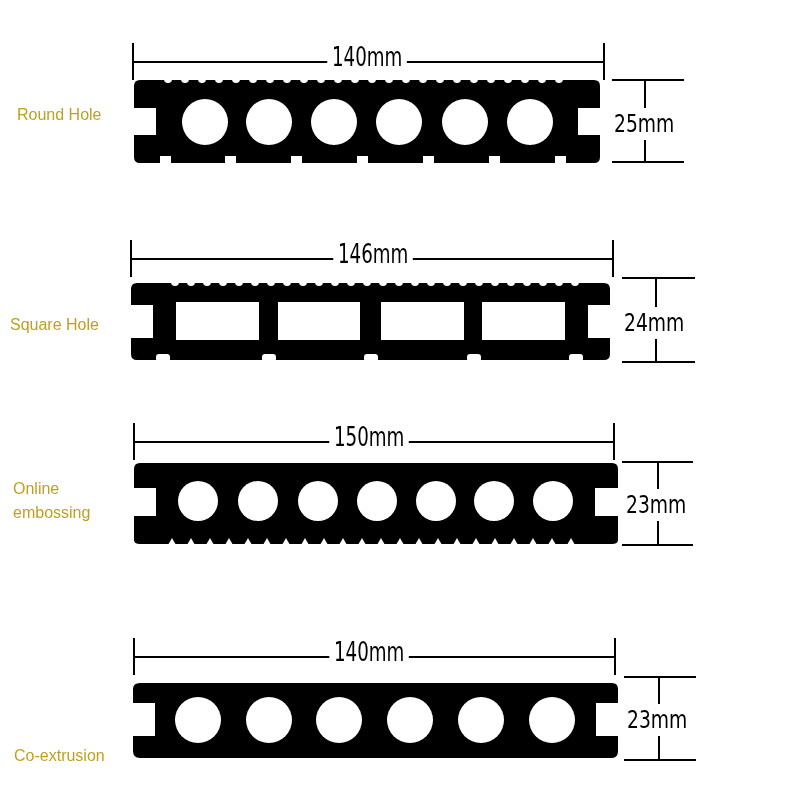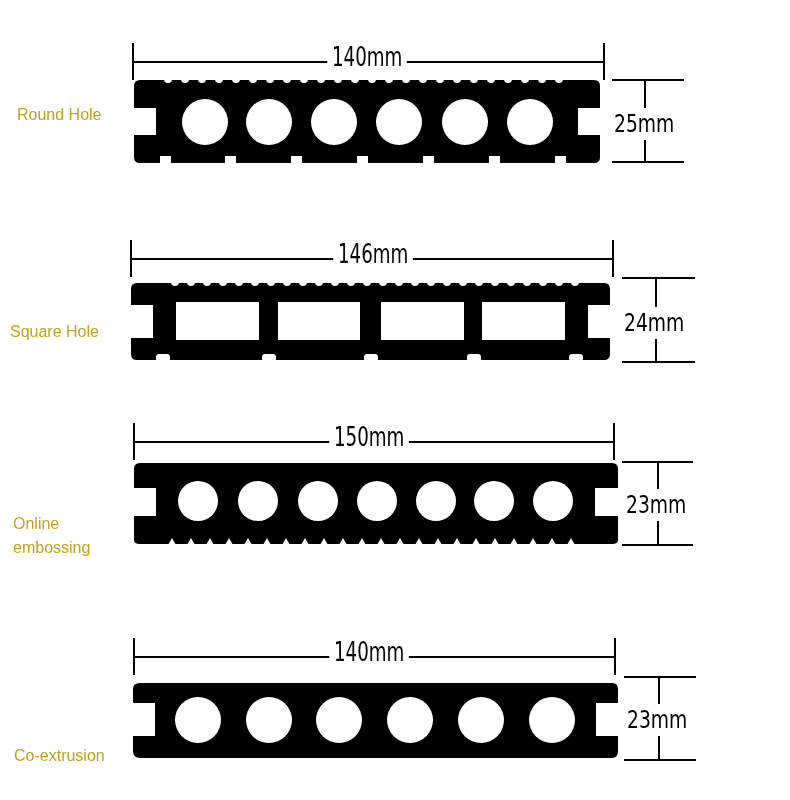--- a/index.html
+++ b/index.html
@@ -6,22 +6,22 @@
   body { width:790px; height:800px; position:relative; overflow:hidden; font-family:"Liberation Sans", sans-serif; }
   .label { position:absolute; color:#c0a020; font-size:16px; line-height:24px; font-family:"Liberation Sans", sans-serif; }
   .dimtext { position:absolute; font-family:"DejaVu Sans Condensed","DejaVu Sans", sans-serif; font-size:26px; color:#000; background:#fff; padding:0 6px; transform:scaleX(0.78); transform-origin:center; white-space:nowrap; }
   .dimtext-v { position:absolute; font-family:"DejaVu Sans", sans-serif; font-size:24px; color:#000; background:#fff; padding:2px 0; transform:scaleX(0.78); transform-origin:left center; white-space:nowrap; }
   svg { position:absolute; left:0; top:0; }
 </style>
 </head>
 <body>
 
 <div class="label" style="left:17px;top:103px;">Round Hole</div>
-<div class="label" style="left:10px;top:320px;">Square Hole</div>
-<div class="label" style="left:13px;top:477px;margin-top:35px;">
+<div class="label" style="left:10px;top:313px;">Square Hole</div>
+<div class="label" style="left:13px;top:477px;">
   <div>Online</div>
   <div>embossing</div>
 </div>
 <div class="label" style="left:14px;top:744px;">Co-extrusion</div>
 
 <svg width="790" height="800" viewBox="0 0 790 800">
   <g stroke="#000" stroke-width="2" fill="none">
 
     <line x1="133" y1="43" x2="133" y2="80"></line>
     <line x1="604" y1="43" x2="604" y2="80"></line>

